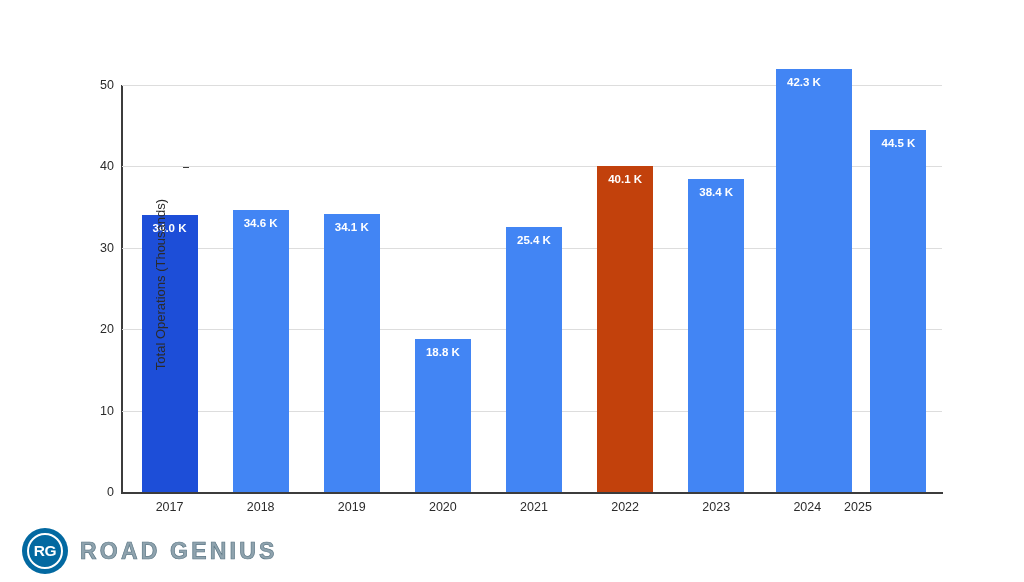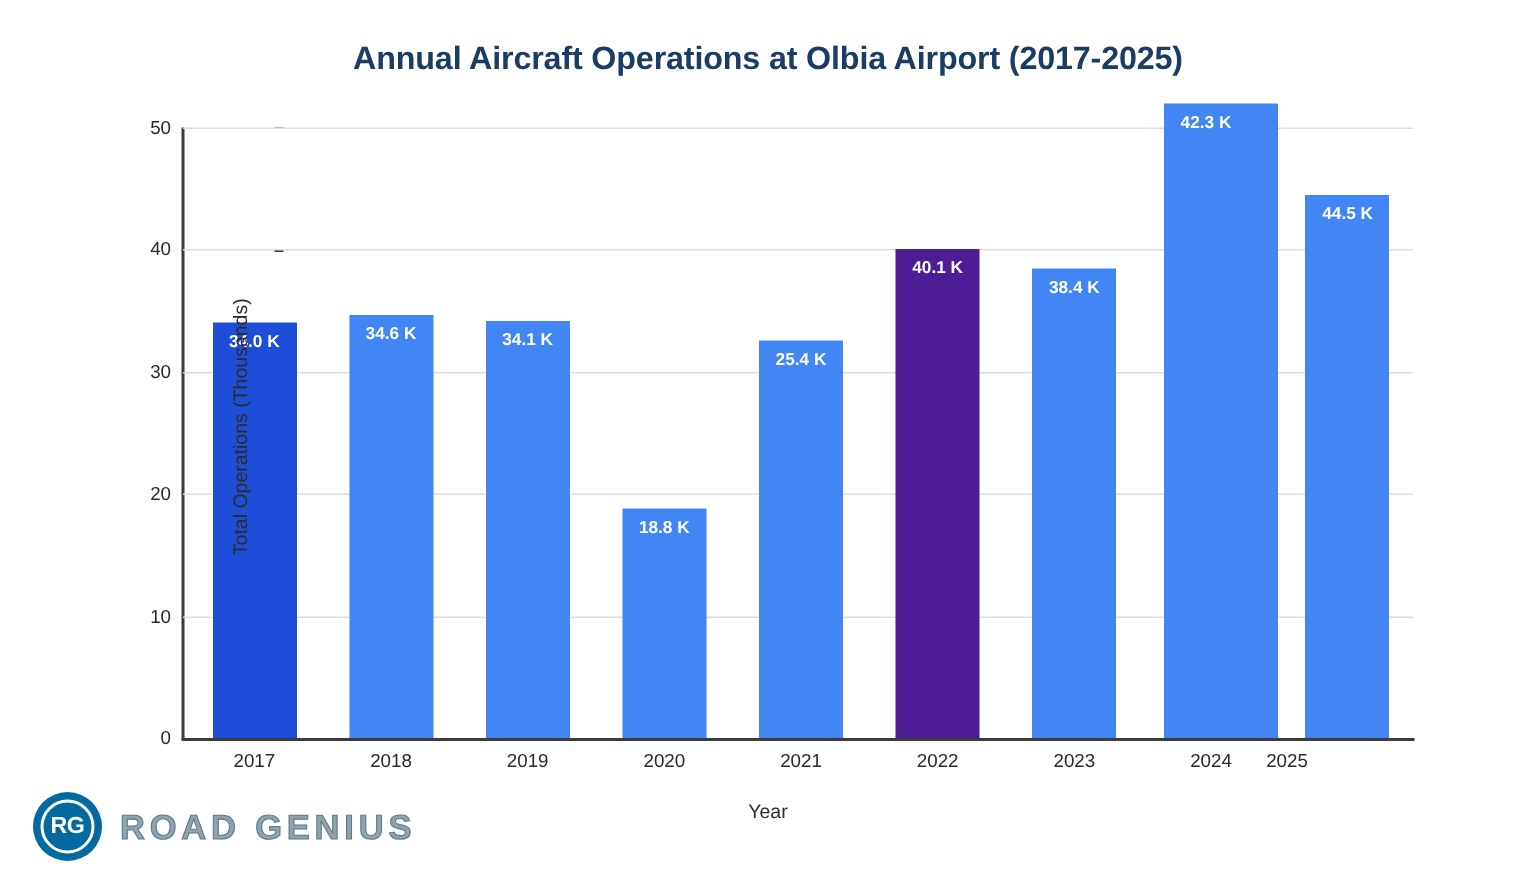--- a/index.html
+++ b/index.html
@@ -190,21 +190,20 @@
     letter-spacing: 3.2px;
     -webkit-text-stroke: 0.7px #5d7886;
     line-height: 1;
   }
 </style>
 </head>
 <body>
 
 <div id="chart-root">
 
-  <div id="chart-title">Annual Aircraft Operations at Olbia Airport (2017-2025)</div>
 
   <div id="ytick-wrap">
       <div class="ytick-label" style="top: 492px;">0</div>
       <div class="ytick-mark" style="top: 492px;"></div>
       <div class="ytick-label" style="top: 410.6px;">10</div>
       <div class="ytick-mark" style="top: 410.6px;"></div>
       <div class="ytick-label" style="top: 329.2px;">20</div>
       <div class="ytick-mark" style="top: 329.2px;"></div>
       <div class="ytick-label" style="top: 247.8px;">30</div>
       <div class="ytick-mark" style="top: 247.8px;"></div>
@@ -233,21 +232,21 @@
         </div>
         <div class="bar" style="left: 201.778px; height: 277.574px; background: rgb(66, 133, 244);">
           <div class="bar-value">34.1 K</div>
         </div>
         <div class="bar" style="left: 292.889px; height: 153.032px; background: rgb(66, 133, 244);">
           <div class="bar-value">18.8 K</div>
         </div>
         <div class="bar" style="left: 384px; height: 265.364px; background: rgb(66, 133, 244);">
           <div class="bar-value">25.4 K</div>
         </div>
-        <div class="bar" style="left: 475.111px; height: 326.414px; background: #4c1d95;">
+        <div class="bar" style="left: 475.111px; height: 326.414px; background: #c2410c;">
           <div class="bar-value">40.1 K</div>
         </div>
         <div class="bar" style="left: 566.222px; height: 312.576px; background: rgb(66, 133, 244);">
           <div class="bar-value">38.4 K</div>
         </div>
         <div class="bar" style="left: 654px; height: 423px; background: rgb(66, 133, 244); padding-left: 20px;">
           <div class="bar-value">42.3 K</div>
         </div>
         <div class="bar" style="left: 748.444px; height: 362.23px; background: rgb(66, 133, 244);">
           <div class="bar-value">44.5 K</div>
@@ -260,21 +259,20 @@
       <div class="xtick-label" style="left: 124.556px;">2017</div>
       <div class="xtick-label" style="left: 215.667px;">2018</div>
       <div class="xtick-label" style="left: 306.778px;">2019</div>
       <div class="xtick-label" style="left: 397.889px;">2020</div>
       <div class="xtick-label" style="left: 489px;">2021</div>
       <div class="xtick-label" style="left: 580.111px;">2022</div>
       <div class="xtick-label" style="left: 671.222px;">2023</div>
       <div class="xtick-label" style="left: 762.333px;">2024</div>
       <div class="xtick-label" style="left: 813px;">2025</div>
     </div>
-  <div id="x-axis-title">Year</div>
 
   <div id="logo">
     <div id="logo-badge">
       <div id="logo-badge-inner">
         <span id="logo-monogram">RG</span>
       </div>
     </div>
     <span id="logo-wordmark">ROAD GENIUS</span>
   </div>
 

